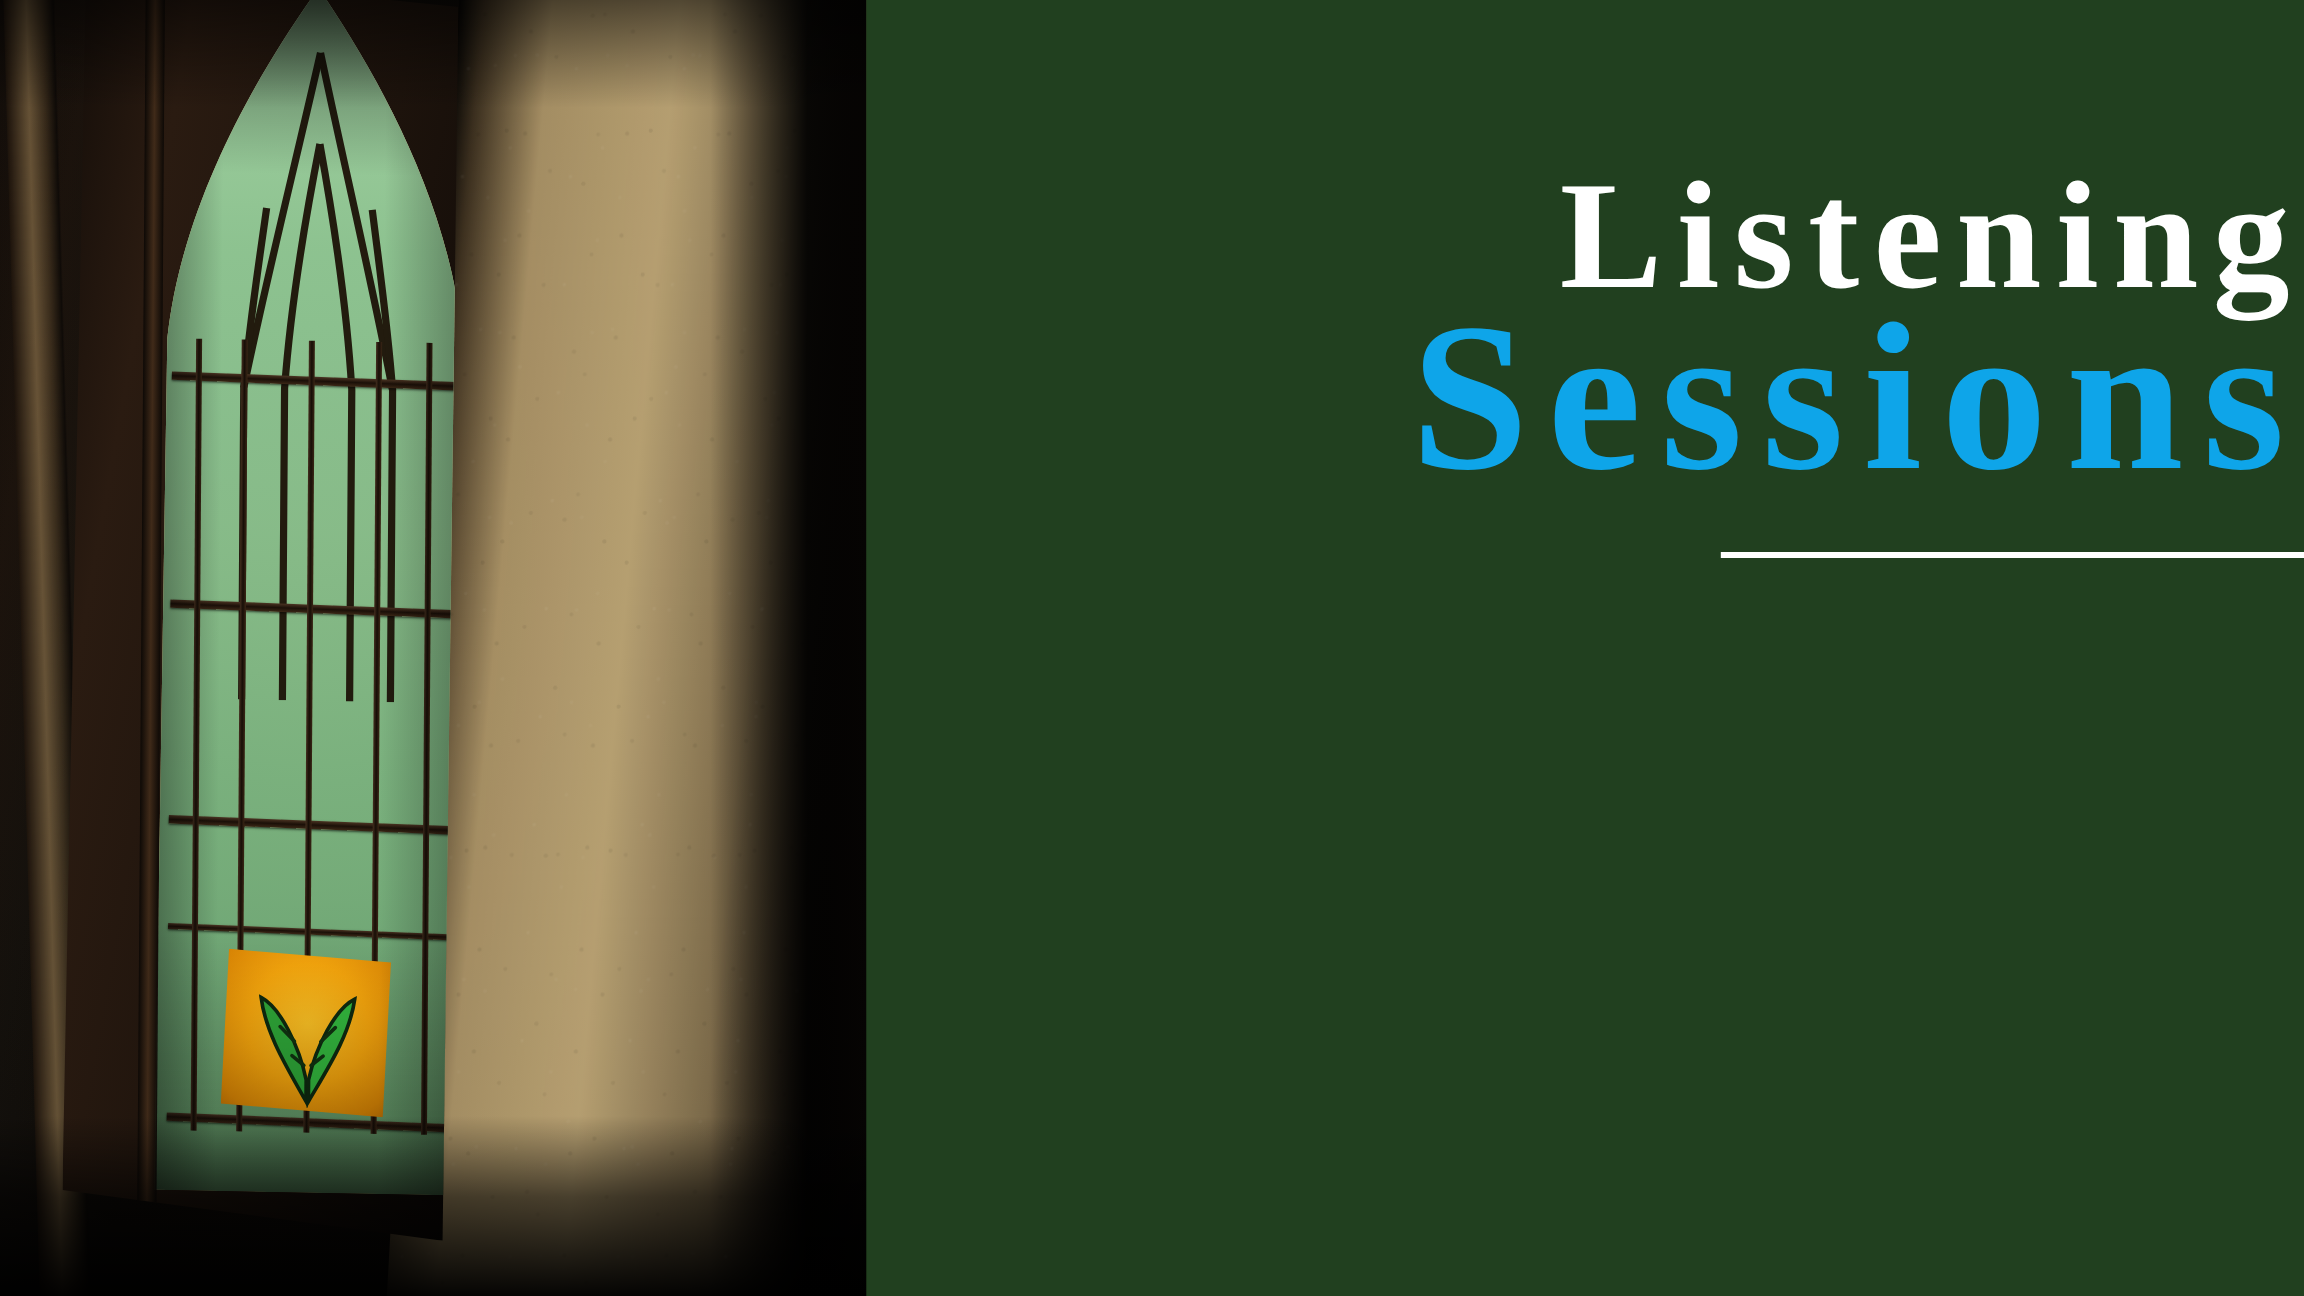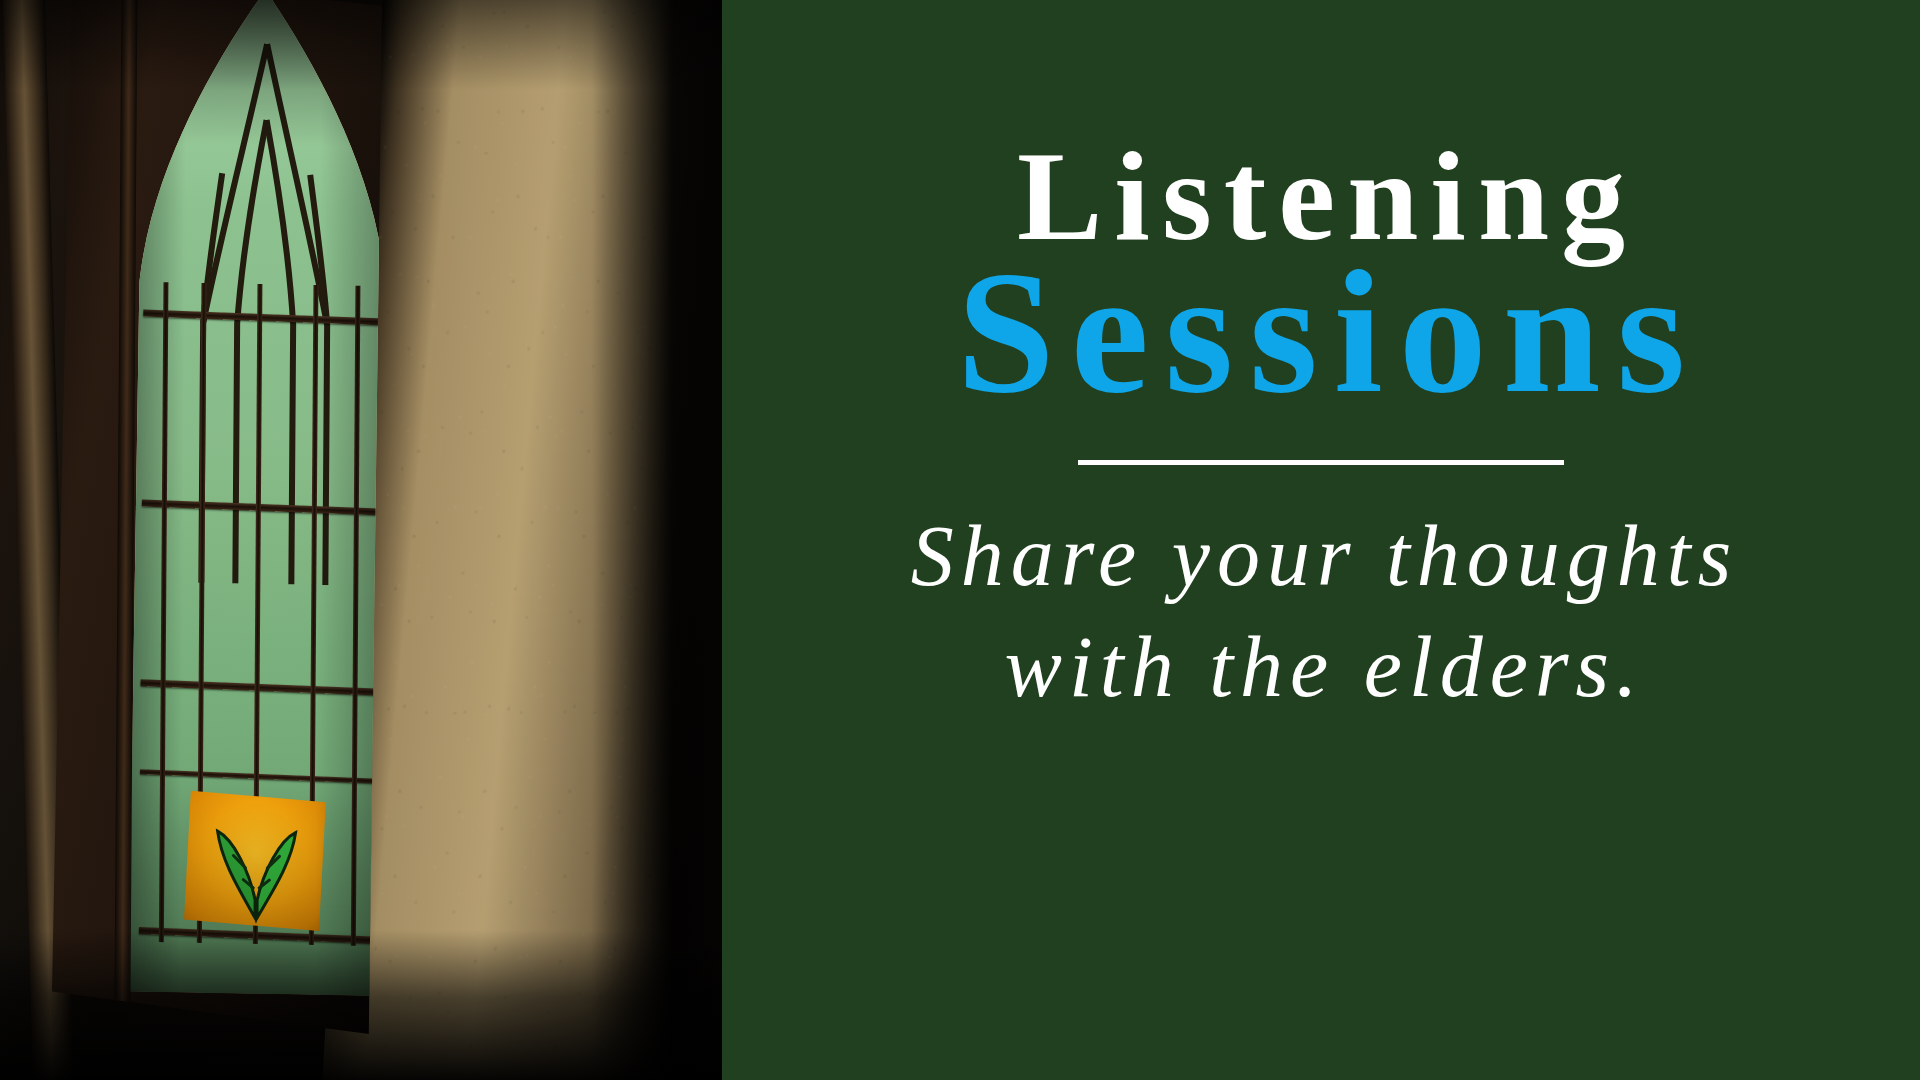--- a/index.html
+++ b/index.html
@@ -189,21 +189,21 @@
     left: 722px; top: 0;
     width: 1198px; height: 1080px;
     background: #21401f;
   }
   .content {
     position: absolute;
     left: 0; top: 0;
     width: 1198px; height: 1028px;
     display: flex;
     flex-direction: column;
-    align-items: center;
+    align-items: flex-end;
     justify-content: flex-start;
     padding-top: 132px;
     box-sizing: border-box;
   }
   .title-line1 {
     font-family: "Liberation Serif", serif;
     font-weight: 700;
     font-size: 128px;
     line-height: 1.0;
     color: #ffffff;
@@ -327,21 +327,17 @@
   <div class="green-panel">
     <div class="content">
 
       <div class="title-line1">Listening</div>
 
       <div class="title-line2">Sessions</div>
 
 
       <div class="divider"></div>
 
-      <div class="tag-line">
-        <div>Share your thoughts</div>
-        <div>with the elders.</div>
-      </div>
 
     </div>
   </div>
 
 </div>
 
 </body></html>

